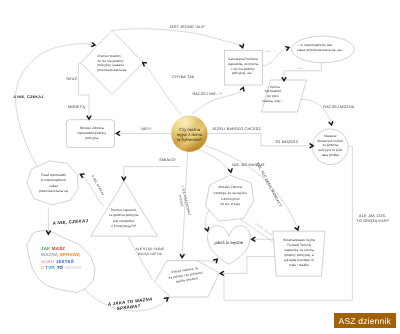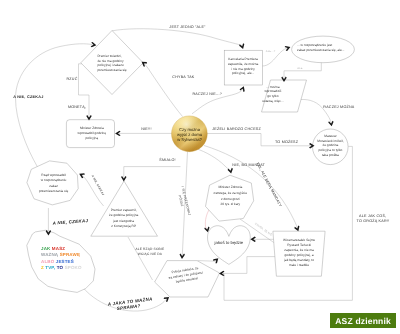--- a/index.html
+++ b/index.html
@@ -24,22 +24,22 @@
   .edge-label-bold{font-size:3.8px;fill:#1e1e1e;text-anchor:middle;font-weight:bold;letter-spacing:0.25px;}
   .edge-label-faint{font-size:2.7px;fill:#b5b5b5;text-anchor:middle;letter-spacing:0.1px;}
   .edge-label-sm{font-size:3.25px;fill:#3a3a3a;text-anchor:middle;letter-spacing:0.15px;}
   .edge-label-it{font-size:4.4px;fill:#1a1a1a;text-anchor:middle;font-weight:bold;
                  font-style:italic;letter-spacing:0.3px;}
   .edge-label-it-sm{font-size:2.9px;fill:#6a6a6a;text-anchor:middle;font-weight:bold;
                  font-style:italic;letter-spacing:0.18px;}
   .gold-text{font-size:4.2px;fill:#241b06;text-anchor:middle;}
   .rainbow{font-size:4.5px;text-anchor:start;font-weight:bold;letter-spacing:0.15px;}
 
-  #logo{position:absolute;right:4px;bottom:6px;background:#4d7c0f;color:#fff;
-        font-weight:bold;font-size:8.5px;letter-spacing:0.2px;
+  #logo{position:absolute;right:4px;bottom:6px;background:#a16207;color:#fff;
+        font-weight:normal;font-size:8.5px;letter-spacing:0.2px;
         padding:2.5px 5px 2.5px 5px;font-family:"Liberation Sans",sans-serif;}
 </style>
 </head>
 <body>
 
 <div id="stage">
   <svg id="diagram" width="400" height="334" viewBox="0 0 400 334">
     <defs>
       <radialGradient id="goldGrad" cx="42%" cy="24%" r="88%">
         <stop offset="0%" stop-color="#fdf4cd"></stop>

